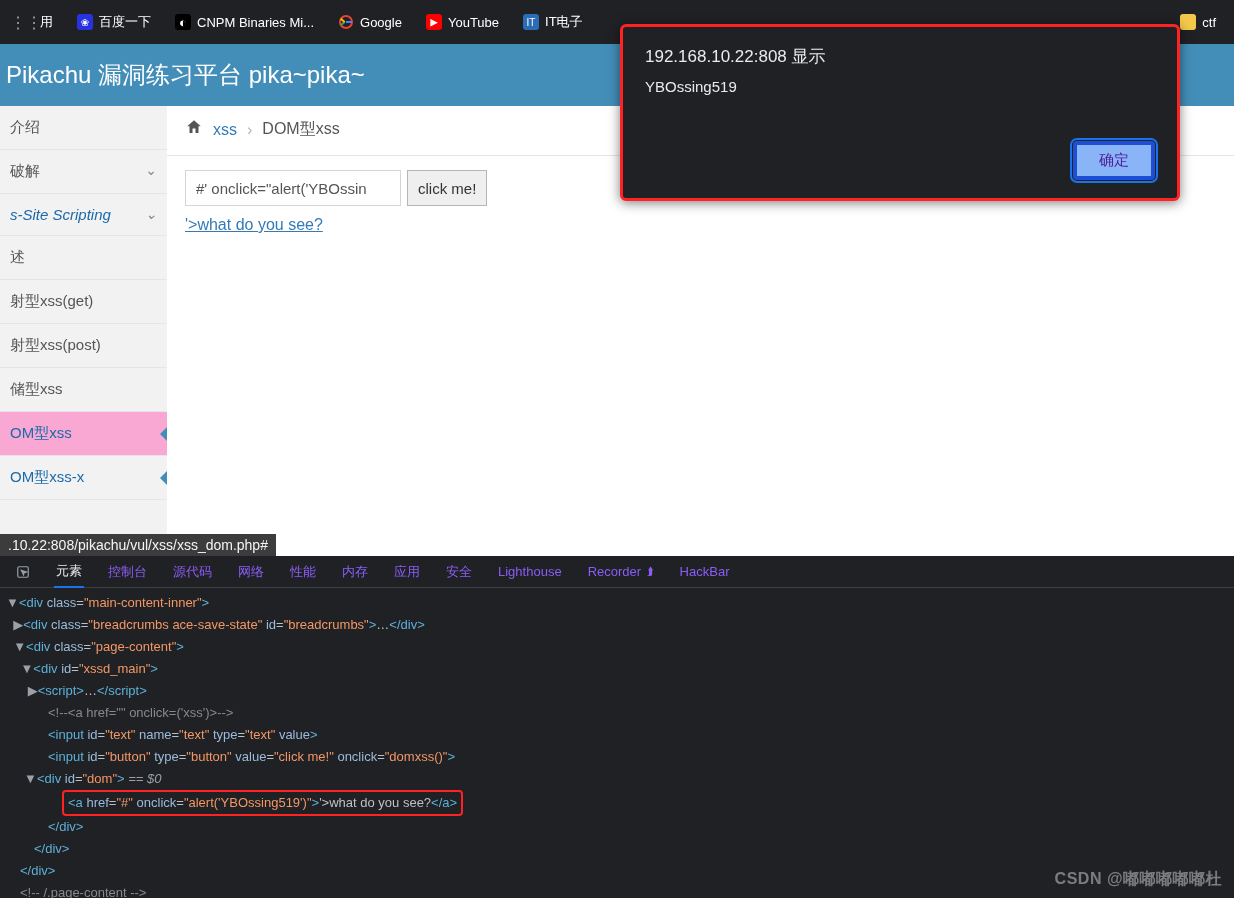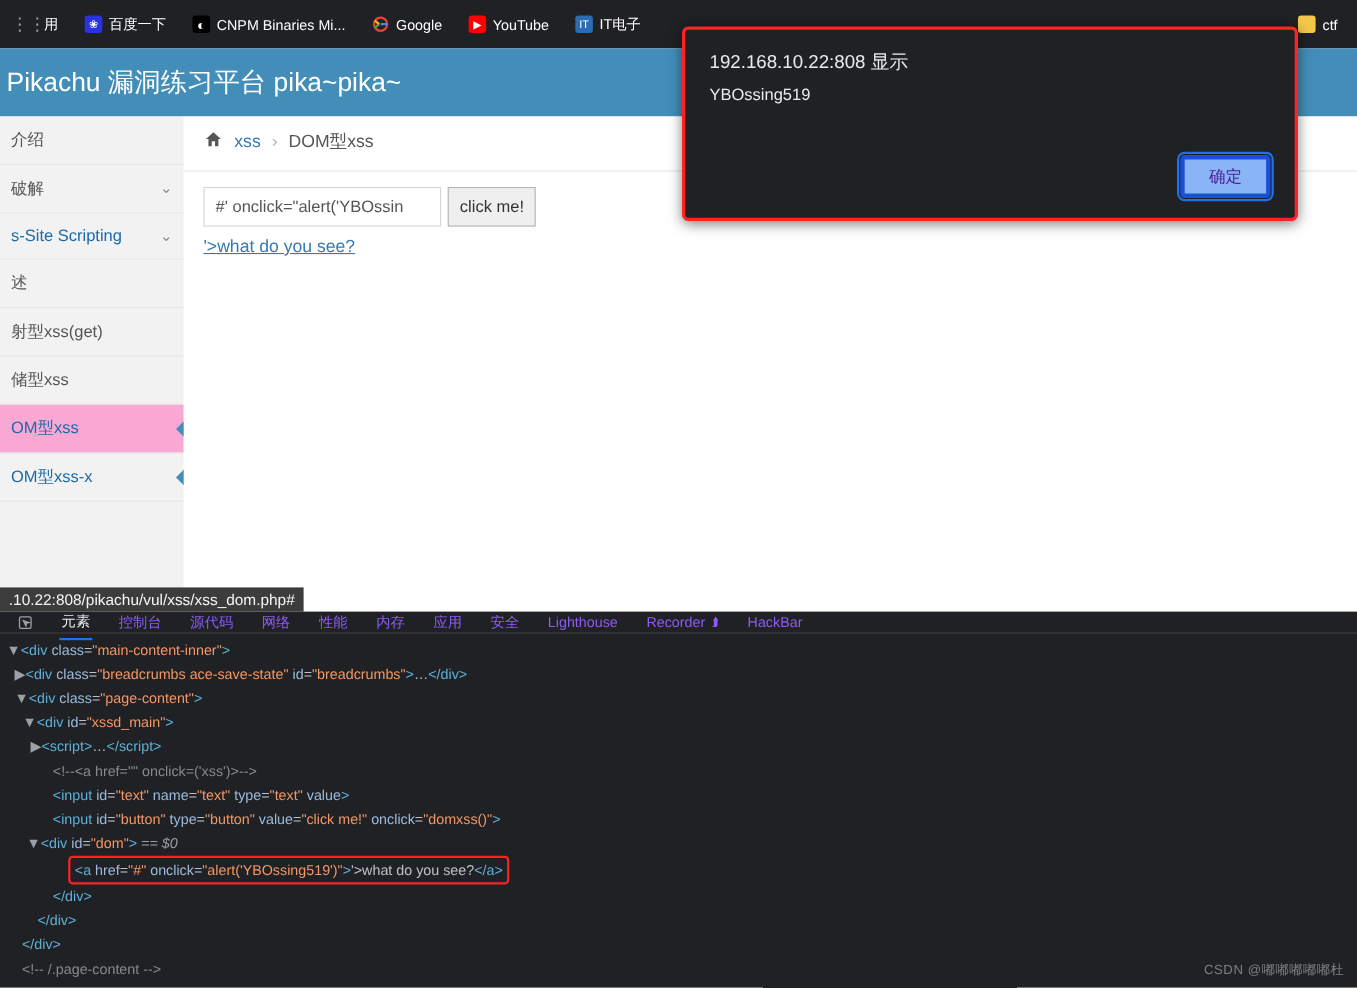--- a/index.html
+++ b/index.html
@@ -17,21 +17,21 @@
   .ic-it { background:#2a6db5; color:#fff; font-size:10px; }
   .ic-ctf { background:#f4c84b; }
 
   
   .blue-header { background:#438EB9; color:#fff; height:62px; display:flex; align-items:center; padding-left:6px; font-size:24px; font-weight:400; }
 
   
   .app { display:flex; height:448px; background:#fff; }
   .sidebar { width:167px; background:#f2f2f2; display:flex; flex-direction:column; font-size:15px; }
   .sidebar .item { padding:12px 10px; border-bottom:1px solid #e5e5e5; color:#555; display:flex; justify-content:space-between; cursor:pointer; position:relative; }
-  .sidebar .item.blue, .sidebar .item.blueexp { color:#1B6AAA; }
+  .sidebar .item.blue, .sidebar .item.blueexp { color:#1B6AAA;font-style:italic; }
   .sidebar .item.sub { padding-left:10px; color:#555; font-size:15px; }
   .sidebar .item.sub-blue { color:#1B6AAA; }
   .sidebar .item.active { background:#f9a8d4; color:#1B6AAA; }
   .item.active::after, .item.marker::after { content:""; position:absolute; right:-1px; top:50%; transform:translateY(-50%); border:8px solid transparent; border-right-color:#438EB9; }
   .chev { color:#888; font-size:14px; }
 
   .content { flex:1; background:#fff; position:relative; }
   .breadcrumb { display:flex; align-items:center; gap:10px; padding:12px 18px 14px; border-bottom:1px solid #e5e5e5; color:#555; font-size:16px; }
   .breadcrumb .home { color:#555; font-size:18px; }
   .breadcrumb a { color:#337ab7; text-decoration:none; }
@@ -41,21 +41,21 @@
   .input-row { display:flex; align-items:center; gap:6px; margin-bottom:10px; }
   .text-input { width:216px; height:36px; border:1px solid #d5d5d5; padding:6px 10px; font-size:15px; color:#555; }
   .btn { height:36px; padding:1px 10px; border:1px solid #b5b5b5; background:#efefef; color:#333; font-size:15px; cursor:pointer; }
   .link { color:#337ab7; font-size:16px; }
 
   
   .status-url { position:absolute; left:0; top:534px; background:#3c3c3c; color:#f5f5f5; padding:3px 8px; font-size:14px; }
 
   
   .devtools { position:absolute; left:0; right:0; top:556px; bottom:0; background:#202124; color:#bdc1c6; font-size:13px; display:flex; flex-direction:column; }
-  .dt-tabs { height:20px; display:flex; align-items:center; gap:22px; padding:0 14px; border-bottom:1px solid #3c4043; }
+  .dt-tabs { height:32px; display:flex; align-items:center; gap:22px; padding:0 14px; border-bottom:1px solid #3c4043; }
   .dt-tab { color:#8b5cf6; cursor:pointer; padding:6px 2px; display:inline-flex; align-items:center; gap:6px; }
   .dt-tab.active { color:#e8eaed; border-bottom:2px solid #1a73e8; }
   .dt-badge { font-size:11px; }
   .dt-body { flex:1; font-family: Consolas, monospace; font-size:13px; line-height:22px; padding:4px 6px 8px 6px; overflow:hidden; position:relative; }
   .ln { white-space:pre; }
   .tri { color:#9aa0a6; }
   .tag { color:#5db0d7; }
   .attr { color:#9bbbdc; }
   .val  { color:#f29766; }
   .cmt  { color:#898989; }
@@ -66,21 +66,21 @@
   .ind1{padding-left:14px;} .ind2{padding-left:28px;} .ind3{padding-left:42px;} .ind4{padding-left:56px;}
 
   
   .alert-box { position:absolute; top:24px; left:620px; width:560px; background:#202124; border:3px solid #f22; border-radius:6px; padding:18px 22px 18px 22px; color:#e8eaed; box-shadow:0 2px 12px rgba(0,0,0,.5); }
   .alert-title { font-size:17px; margin-bottom:10px; }
   .alert-msg { font-size:15px; margin-bottom:46px; }
   .alert-actions { display:flex; justify-content:flex-end; }
   .alert-ok { background:#8ab4f8; color:#4c1d95; border:4px solid #1d4ed8; outline:2px solid #1a73e8; outline-offset:1px; padding:6px 22px; border-radius:4px; font-size:15px; cursor:pointer; }
 
   
-  .wm { position:absolute; right:12px; bottom:8px; color:rgba(200,200,200,.55); font-size:12px; letter-spacing:.5px; pointer-events:none; }
+  .wm { position:absolute; right:12px; bottom:8px; color:rgba(200,200,200,.55); font-size:16px; letter-spacing:.5px; pointer-events:none;font-weight:bold; }
 </style>
 </head>
 <body>
 
 <div class="browser-bar">
   <span class="bm">
     <span class="bm-icon ic-apps">⋮⋮</span>
     <span>用</span>
   </span>
   <span class="bm">
@@ -132,20 +132,23 @@
       </div>
     <div class="item blueexp">
         <span>s-Site Scripting</span>
         <span class="chev">⌄</span>
       </div>
     <div class="item sub">
         <span>述</span>
       </div>
     <div class="item sub">
         <span>射型xss(get)</span>
+      </div>
+    <div class="item sub">
+        <span>射型xss(post)</span>
       </div>
     <div class="item sub">
         <span>储型xss</span>
       </div>
     <div class="item sub-blue active">
         <span>OM型xss</span>
       </div>
     <div class="item sub-blue marker">
         <span>OM型xss-x</span>
       </div>

